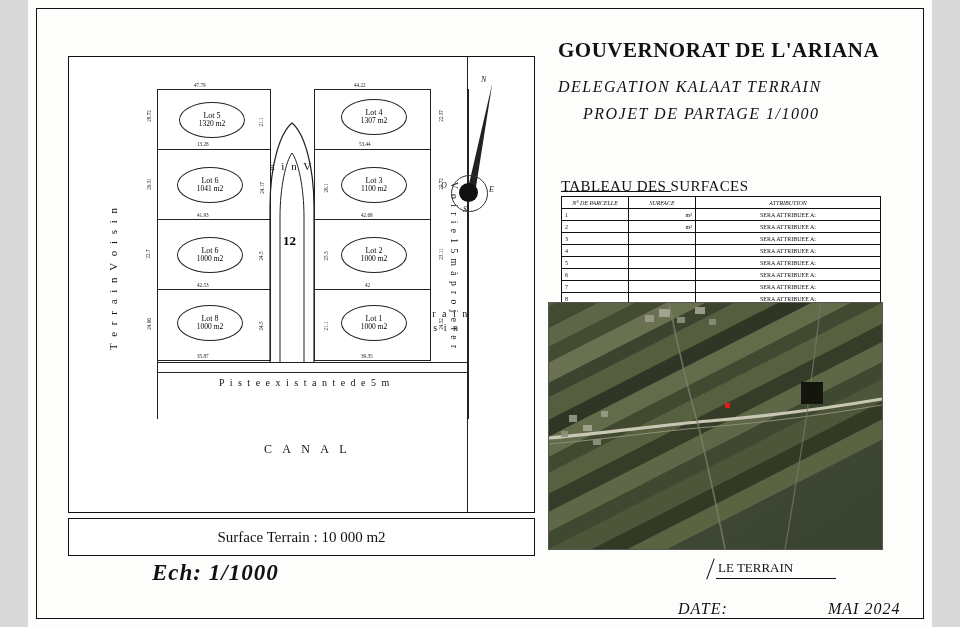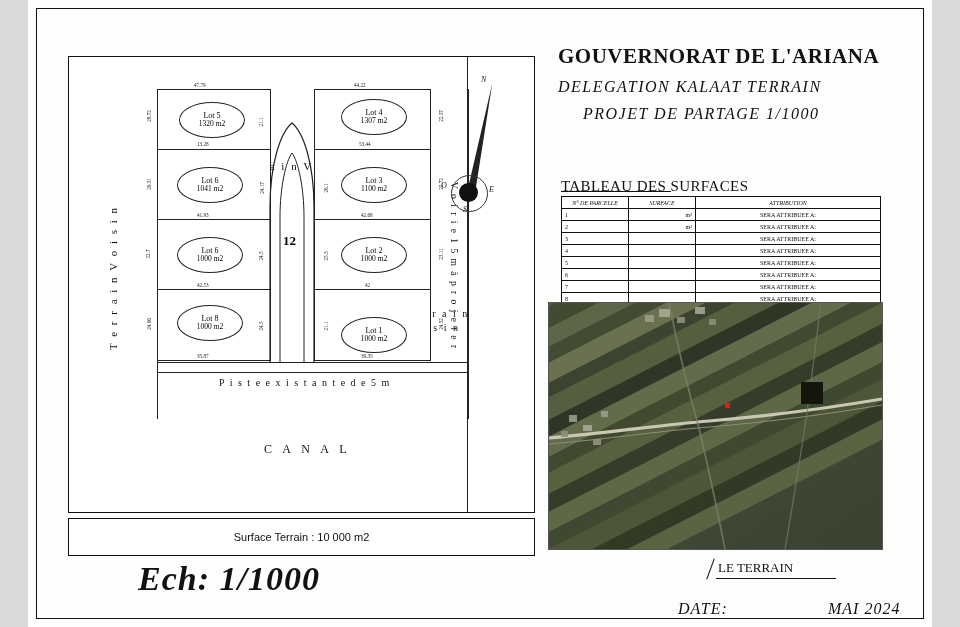--- a/index.html
+++ b/index.html
@@ -28,25 +28,25 @@
   .road{position:absolute;}
   .num12{position:absolute;font-family:"Liberation Serif",serif;font-size:13px;font-weight:bold;}
 
   .compass{position:absolute;left:360px;top:18px;width:90px;height:130px;}
   .compass .needle{position:absolute;left:38px;top:6px;width:0;height:0;border-left:4px solid transparent;border-right:4px solid transparent;border-bottom:112px solid #222;transform:rotate(11deg);transform-origin:50% 100%;}
   .compass .hub{position:absolute;left:30px;top:108px;width:19px;height:19px;border-radius:50%;background:#111;}
   .compass .ring{position:absolute;left:22px;top:100px;width:35px;height:35px;border-radius:50%;border:1px solid #333;}
   .compass .lab{position:absolute;font-family:"Liberation Serif",serif;font-size:8px;font-style:italic;color:#222;}
 
   .surface-box{position:absolute;left:40px;top:518px;width:465px;height:36px;border:1.5px solid #111;background:#fff;display:flex;align-items:center;justify-content:center;}
-  .surface-box span{font-family:Liberation Sans, sans-serif;font-size:11px;color:#111;}
-  .ech{position:absolute;left:110px;top:560px;font-family:"Liberation Serif",serif;font-size:34px;font-weight:bold;font-style:italic;color:#111;letter-spacing:1px;}
+  .surface-box span{font-family:Liberation Serif, serif;font-size:15px;color:#111;}
+  .ech{position:absolute;left:124px;top:560px;font-family:"Liberation Serif",serif;font-size:23px;font-weight:bold;font-style:italic;color:#111;letter-spacing:1px;}
 
   
-  .gov{position:absolute;left:530px;top:38px;font-family:"Liberation Serif",serif;font-size:21px;font-weight:bold;color:#111;letter-spacing:.5px;margin-top:6px;}
+  .gov{position:absolute;left:530px;top:38px;font-family:"Liberation Serif",serif;font-size:21px;font-weight:bold;color:#111;letter-spacing:.5px;}
   .deleg{position:absolute;left:530px;top:78px;font-family:"Liberation Serif",serif;font-size:16px;font-style:italic;color:#111;letter-spacing:1.5px;}
   .projet{position:absolute;left:555px;top:105px;font-family:"Liberation Serif",serif;font-size:16px;font-style:italic;color:#111;letter-spacing:1.5px;}
 
   .tab-title{position:absolute;left:533px;top:178px;font-family:"Liberation Serif",serif;font-size:15px;color:#111;letter-spacing:.4px;}
   .tab-underline{position:absolute;left:533px;top:191px;width:110px;height:1px;background:#111;}
   table.surfaces{position:absolute;left:533px;top:196px;width:320px;border-collapse:collapse;background:#fff;}
   table.surfaces th,table.surfaces td{border:.8px solid #111;font-family:"Liberation Serif",serif;font-size:6px;color:#111;height:11px;padding:0 3px;}
   table.surfaces th{font-style:italic;text-align:center;font-weight:normal;}
   table.surfaces td.num{width:60px;text-align:left;}
   table.surfaces td.surf{width:60px;text-align:right;}
@@ -115,21 +115,21 @@
       <div class="s">1100 m2</div>
     </div>
 
     <div class="lotblock" style="left:245px;top:162px;width:115px;height:70px;"></div>
     <div class="lot-oval" style="left:272px;top:180px;width:64px;height:34px;">
       <div class="n">Lot 2</div>
       <div class="s">1000 m2</div>
     </div>
 
     <div class="lotblock" style="left:245px;top:232px;width:115px;height:70px;"></div>
-    <div class="lot-oval" style="left:272px;top:260px;width:64px;height:34px;">
+    <div class="lot-oval" style="left:272px;top:248px;width:64px;height:34px;">
       <div class="n">Lot 1</div>
       <div class="s">1000 m2</div>
     </div>
 
     <svg class="road" style="left:193px;top:30px;width:60px;height:275px;" viewBox="0 0 60 275">
       <path d="M8,275 L8,120 C8,78 18,46 30,36 C42,46 52,78 52,120 L52,275" fill="none" stroke="#222" stroke-width="1.2"></path>
       <path d="M18,275 L18,130 C18,100 24,74 30,66 C36,74 42,100 42,130 L42,275" fill="none" stroke="#222" stroke-width="1"></path>
     </svg>
     <div class="num12" style="left:214px;top:165px;margin-top:11px;">12</div>
 

